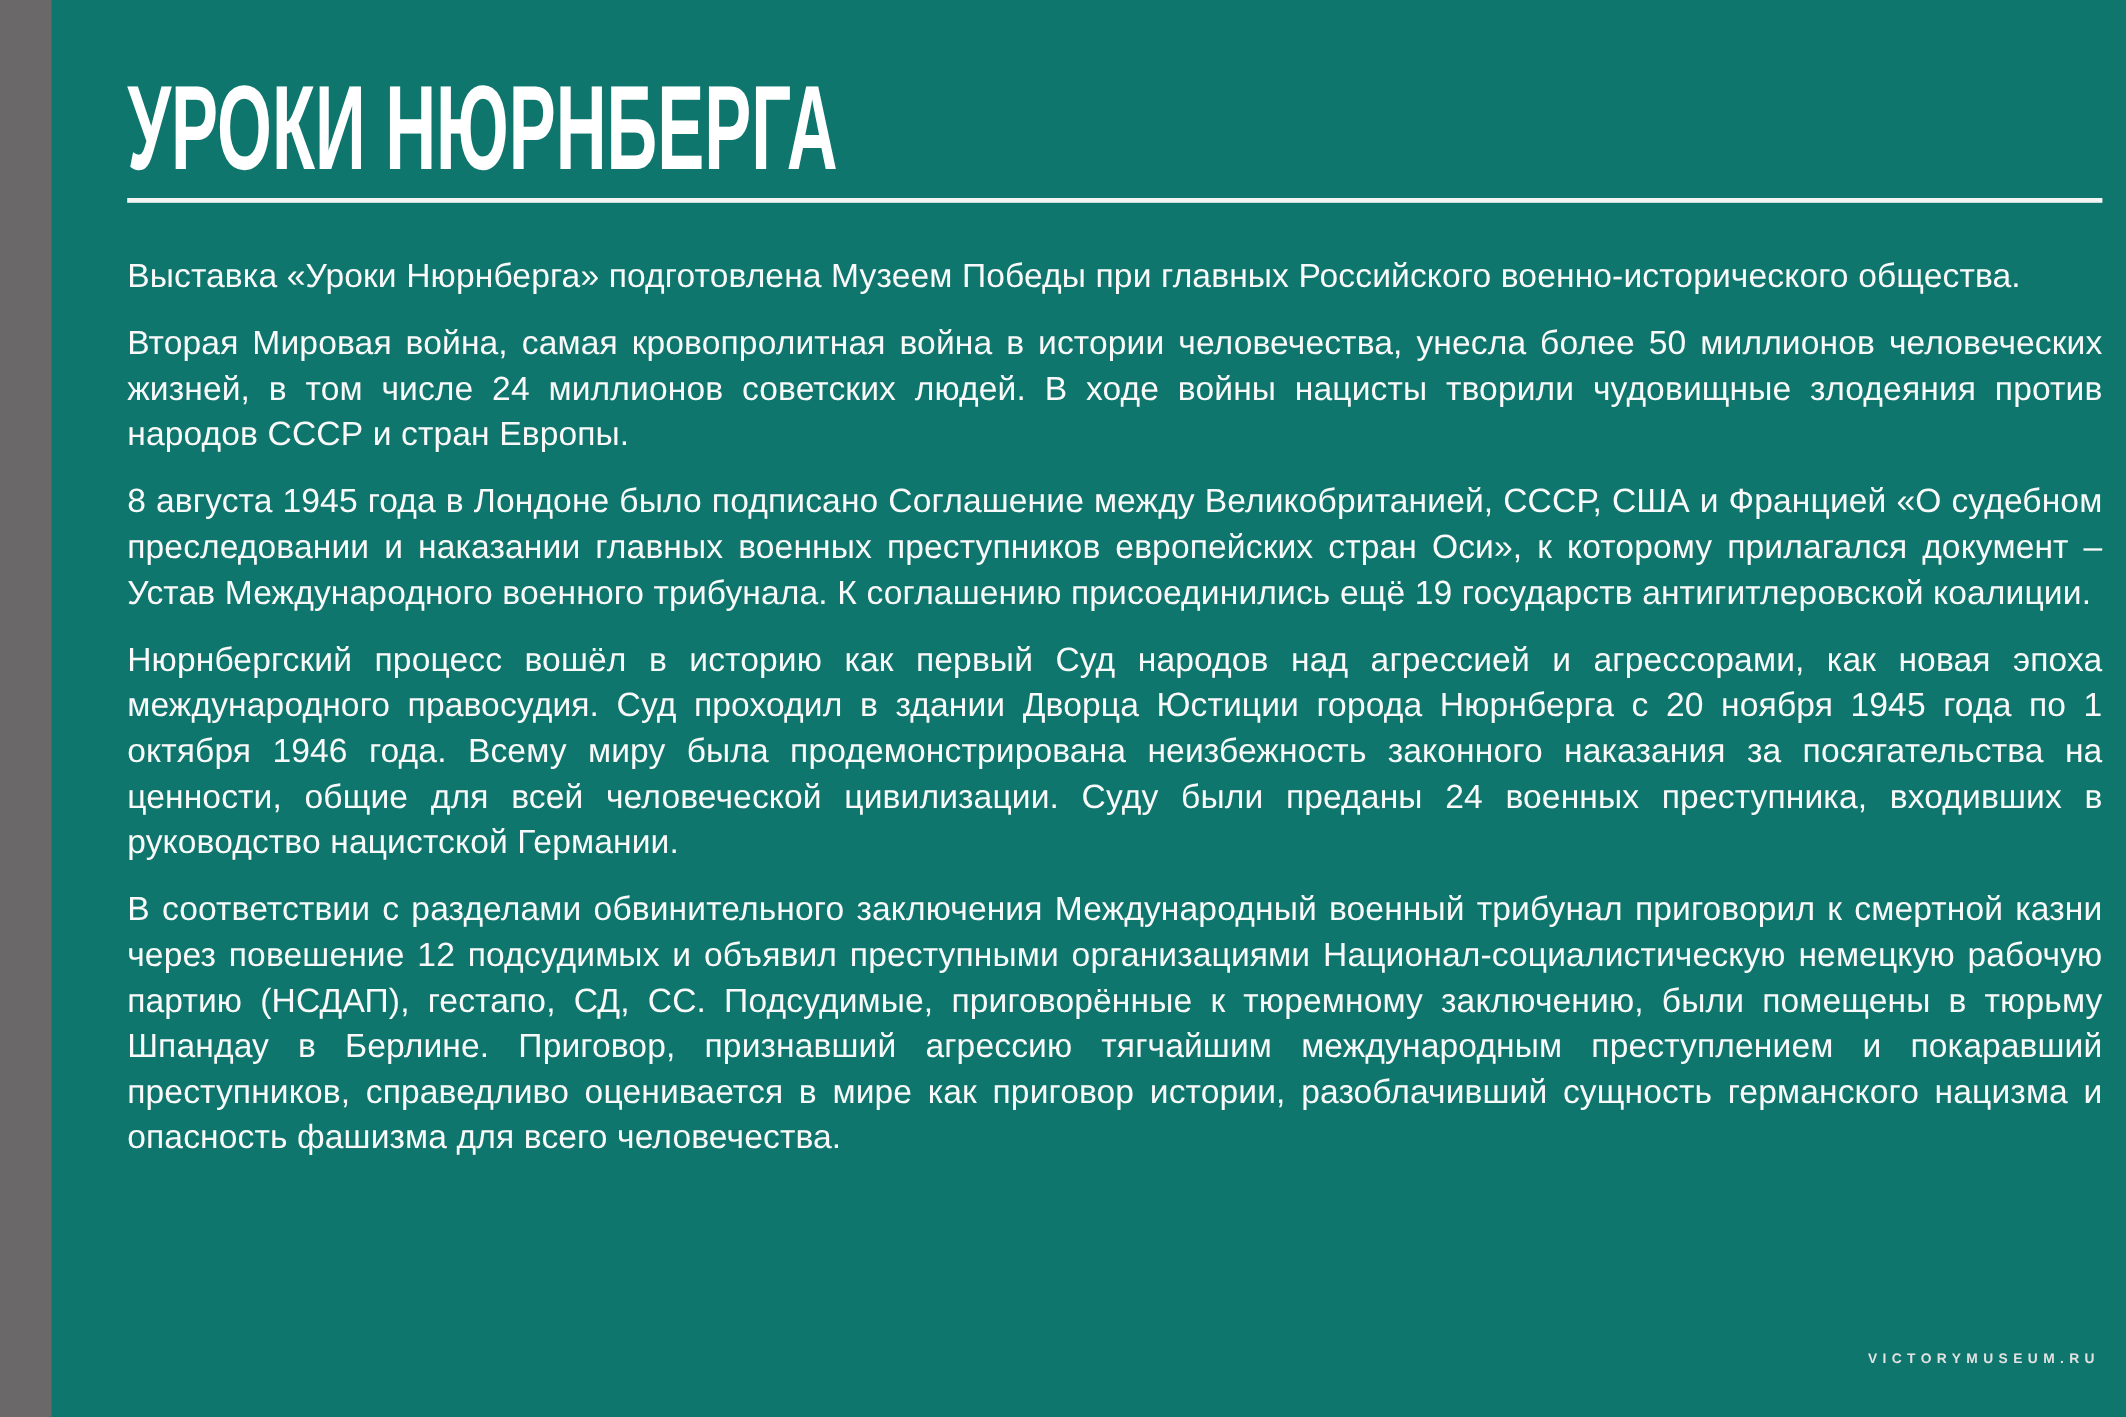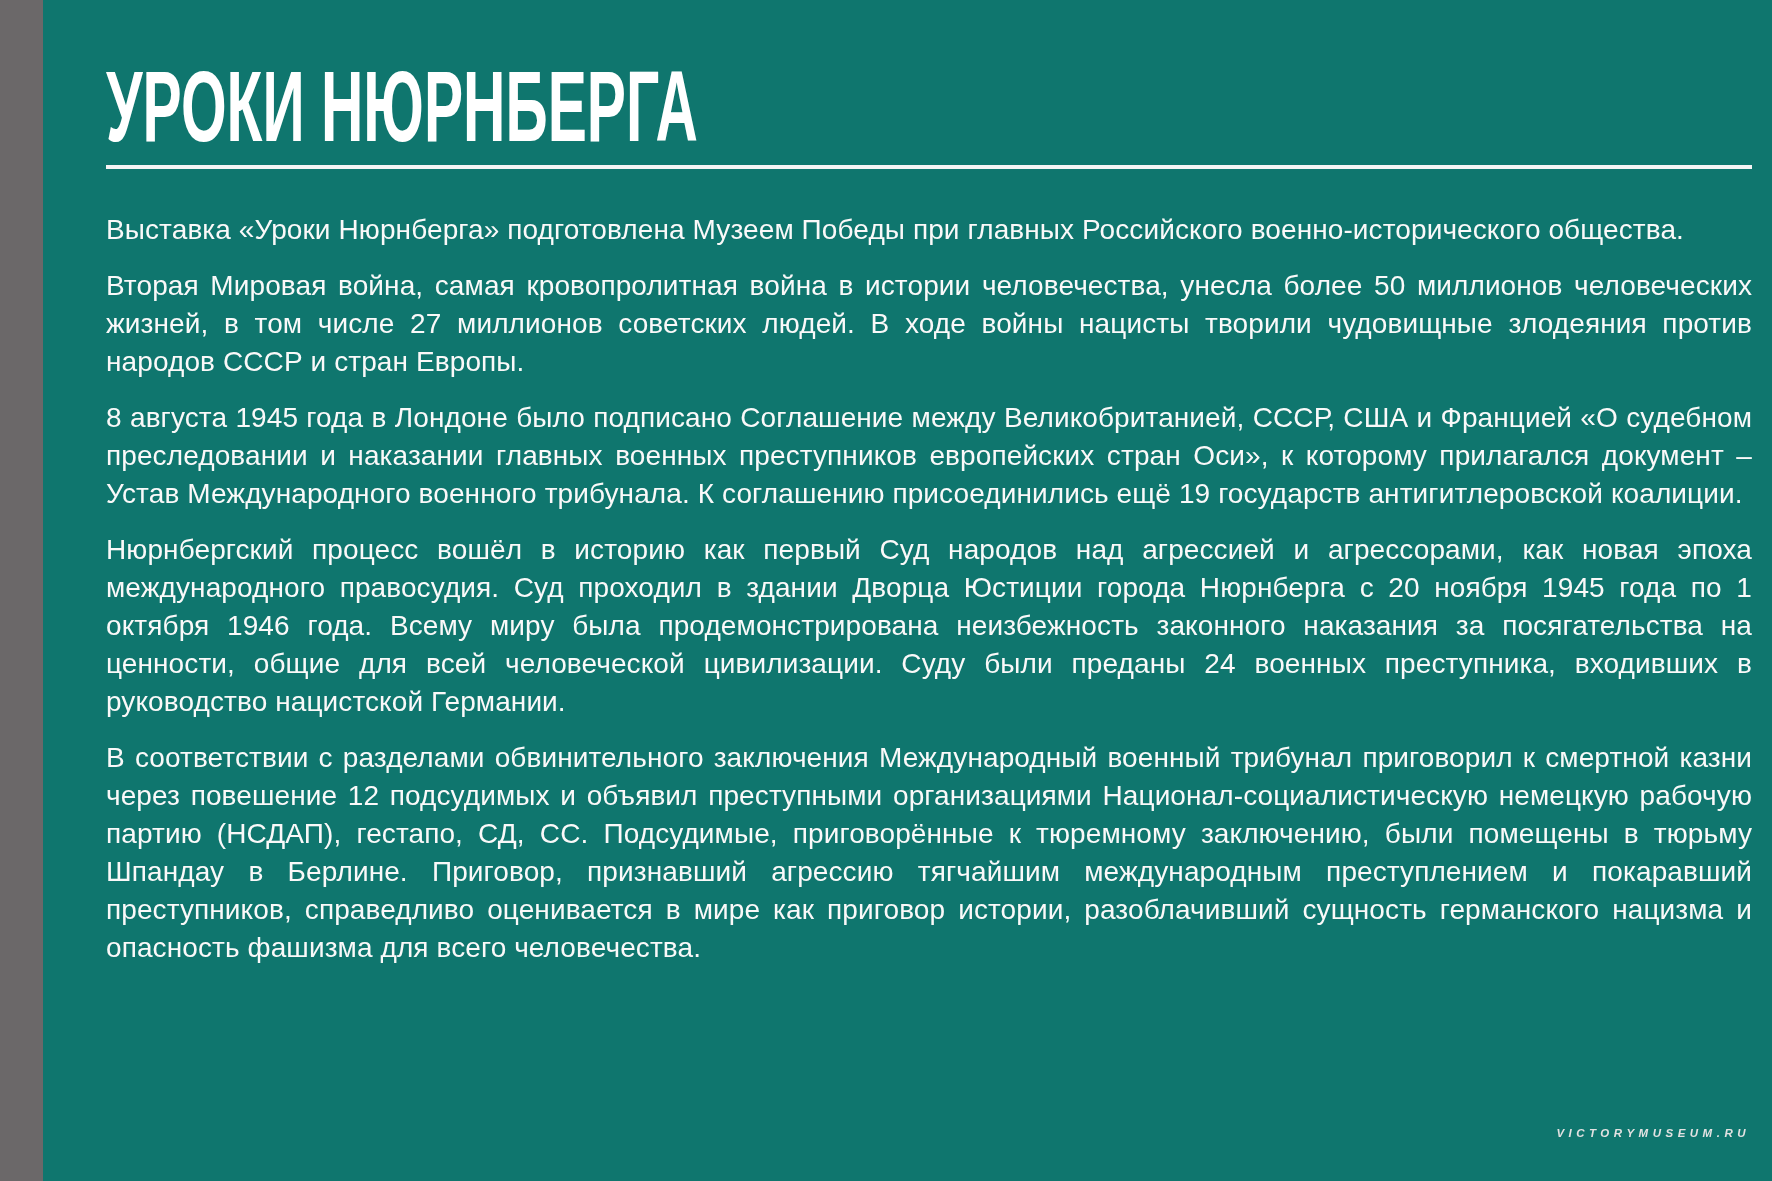--- a/index.html
+++ b/index.html
@@ -50,39 +50,38 @@
     letter-spacing: 0.1px;
   }
   .site-link {
     position: absolute;
     right: 65px;
     bottom: 42px;
     color: #e3e2e2;
     font-size: 11.5px;
     font-weight: 700;
     letter-spacing: 4.5px;
-    font-style: italic;
   }
 </style>
 </head>
 <body>
 
 <div class="slide">
 
   <h1 class="title-wrap">
     <svg width="660" height="92" viewBox="0 0 660 92">
       <text x="0" y="76" font-size="100" textLength="592" lengthAdjust="spacingAndGlyphs">УРОКИ НЮРНБЕРГА</text>
     </svg>
   </h1>
 
   <div class="rule"></div>
 
   <div class="body-text">
     <p>Выставка «Уроки Нюрнберга» подготовлена Музеем Победы при главных Российского военно-исторического общества.</p>
-    <p>Вторая Мировая война, самая кровопролитная война в истории человечества, унесла более 50 миллионов человеческих жизней, в том числе 27 миллионов советских людей. В ходе войны нацисты творили чудовищные злодеяния против народов СССР и стран Европы.</p>
+    <p>Вторая Мировая война, самая кровопролитная война в истории человечества, унесла более 50 миллионов человеческих жизней, в том числе 24 миллионов советских людей. В ходе войны нацисты творили чудовищные злодеяния против народов СССР и стран Европы.</p>
     <p>8 августа 1945 года в Лондоне было подписано Соглашение между Великобританией, СССР, США и Францией «О судебном преследовании и наказании главных военных преступников европейских стран Оси», к которому прилагался документ – Устав Международного военного трибунала. К соглашению присоединились ещё 19 государств антигитлеровской коалиции.</p>
     <p>Нюрнбергский процесс вошёл в историю как первый Суд народов над агрессией и агрессорами, как новая эпоха международного правосудия. Суд проходил в здании Дворца Юстиции города Нюрнберга с 20 ноября 1945 года по 1 октября 1946 года. Всему миру была продемонстрирована неизбежность законного наказания за посягательства на ценности, общие для всей человеческой цивилизации. Суду были преданы 24 военных преступника, входивших в руководство нацистской Германии.</p>
     <p>В соответствии с разделами обвинительного заключения Международный военный трибунал приговорил к смертной казни через повешение 12 подсудимых и объявил преступными организациями Национал-социалистическую немецкую рабочую партию (НСДАП), гестапо, СД, СС. Подсудимые, приговорённые к тюремному заключению, были помещены в тюрьму Шпандау в Берлине. Приговор, признавший агрессию тягчайшим международным преступлением и покаравший преступников, справедливо оценивается в мире как приговор истории, разоблачивший сущность германского нацизма и опасность фашизма для всего человечества.</p>
   </div>
 
   <div class="site-link">VICTORYMUSEUM.RU</div>
 
 </div>
 
 </body></html>

